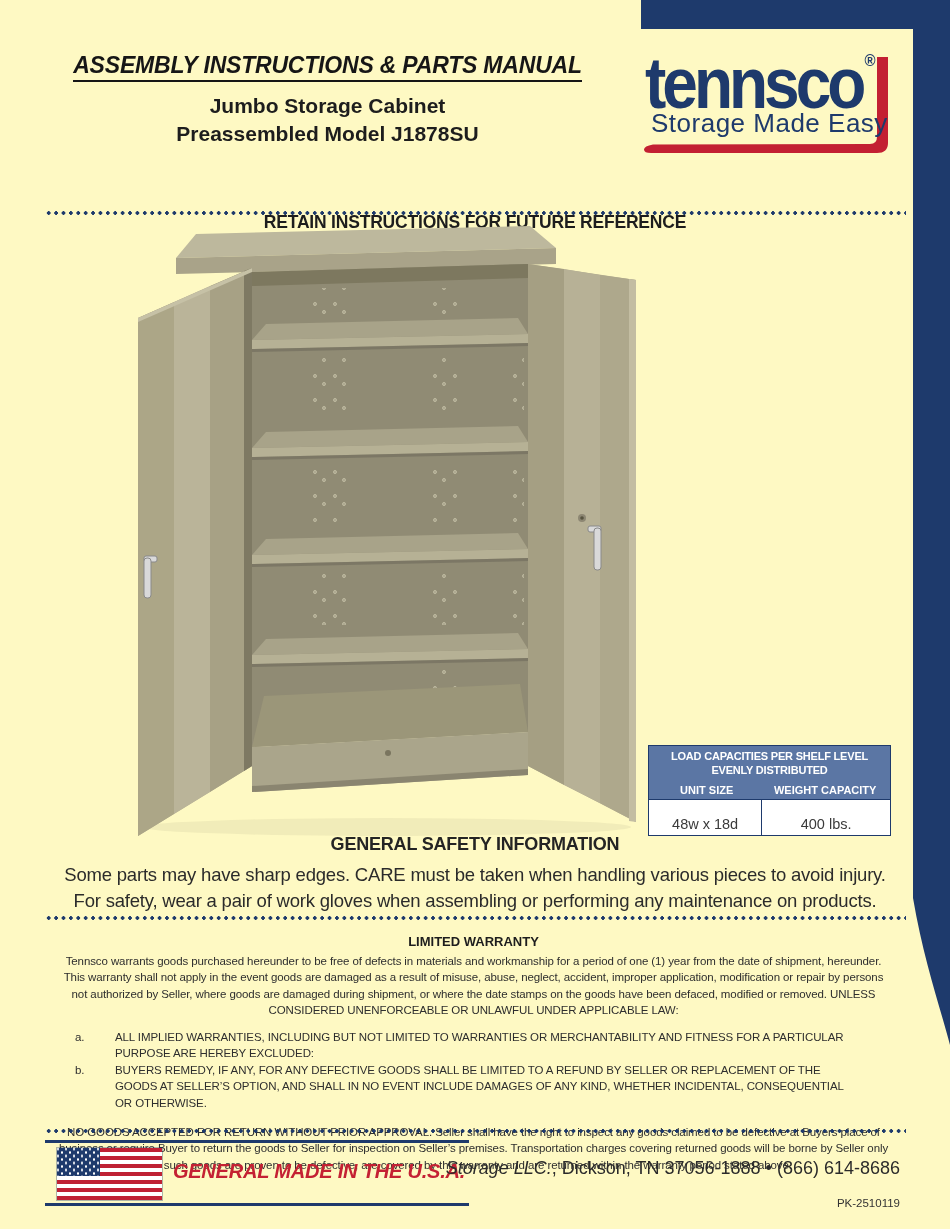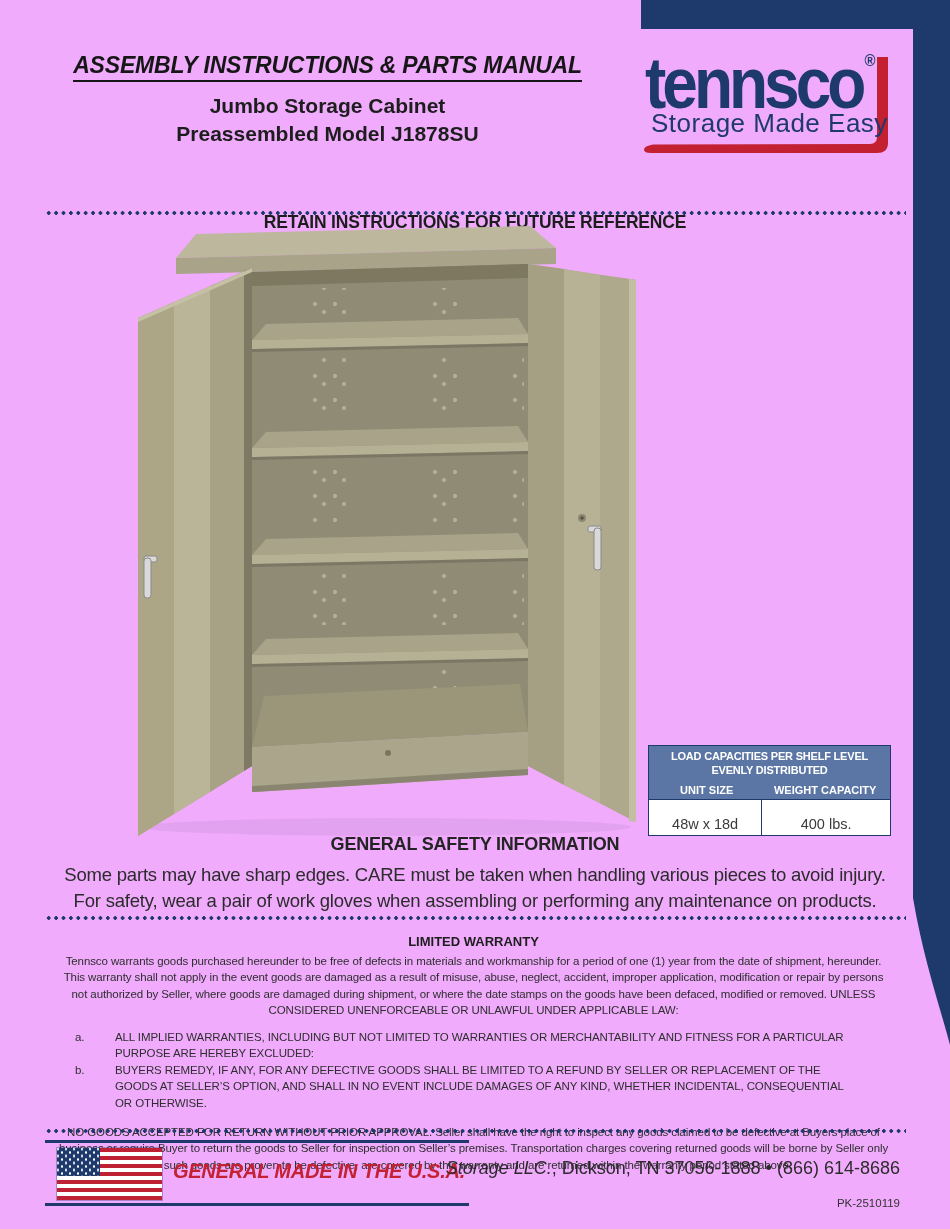--- a/index.html
+++ b/index.html
@@ -2,21 +2,21 @@
 <html style="--navy: #1e3a6c; --red: #c32032; --table_header_blue: #5b76a4; --cabinet_khaki: #b4ae92; --text_dark: #262626;"><head>
 <meta charset="utf-8">
 <style>
   :root{
     --navy:#1e3a6c; --red:#c32032; --table_header_blue:#5b76a4;
     --cabinet_khaki:#b4ae92; --text_dark:#262626;
   }
   *{margin:0;padding:0;box-sizing:border-box;}
   html,body{background:#fff;}
   body{font-family:"Liberation Sans",sans-serif;color:var(--text_dark,#262626);}
-  .page{position:relative;width:950px;height:1229px;background:#f0abfc;overflow:hidden;}
+  .page{position:relative;width:950px;height:1229px;background:#fef9c3;overflow:hidden;}
 
   
   .top-band{position:absolute;left:641px;top:0;width:309px;height:29px;background:var(--navy);}
   .right-bar{position:absolute;left:905px;top:0;width:45px;height:1060px;}
 
   
   .title-block{position:absolute;left:45px;top:52px;width:565px;text-align:center;}
   .doc-title{font-size:23px;font-weight:700;font-style:italic;letter-spacing:-.2px;color:#161616;}
   .doc-title span{border-bottom:2.5px solid #161616;padding-bottom:2px;}
   .subtitle{font-size:21px;font-weight:700;color:#1d1d1d;line-height:1.32;}

